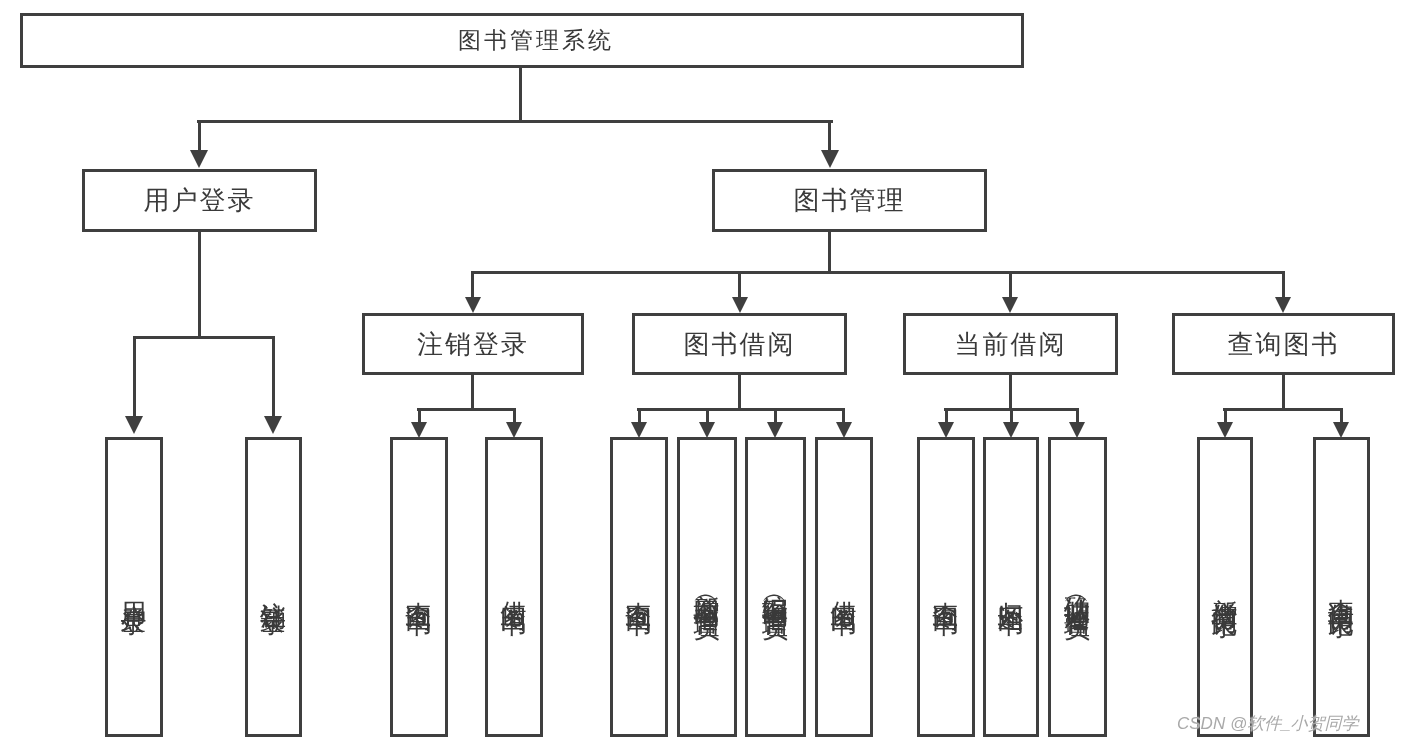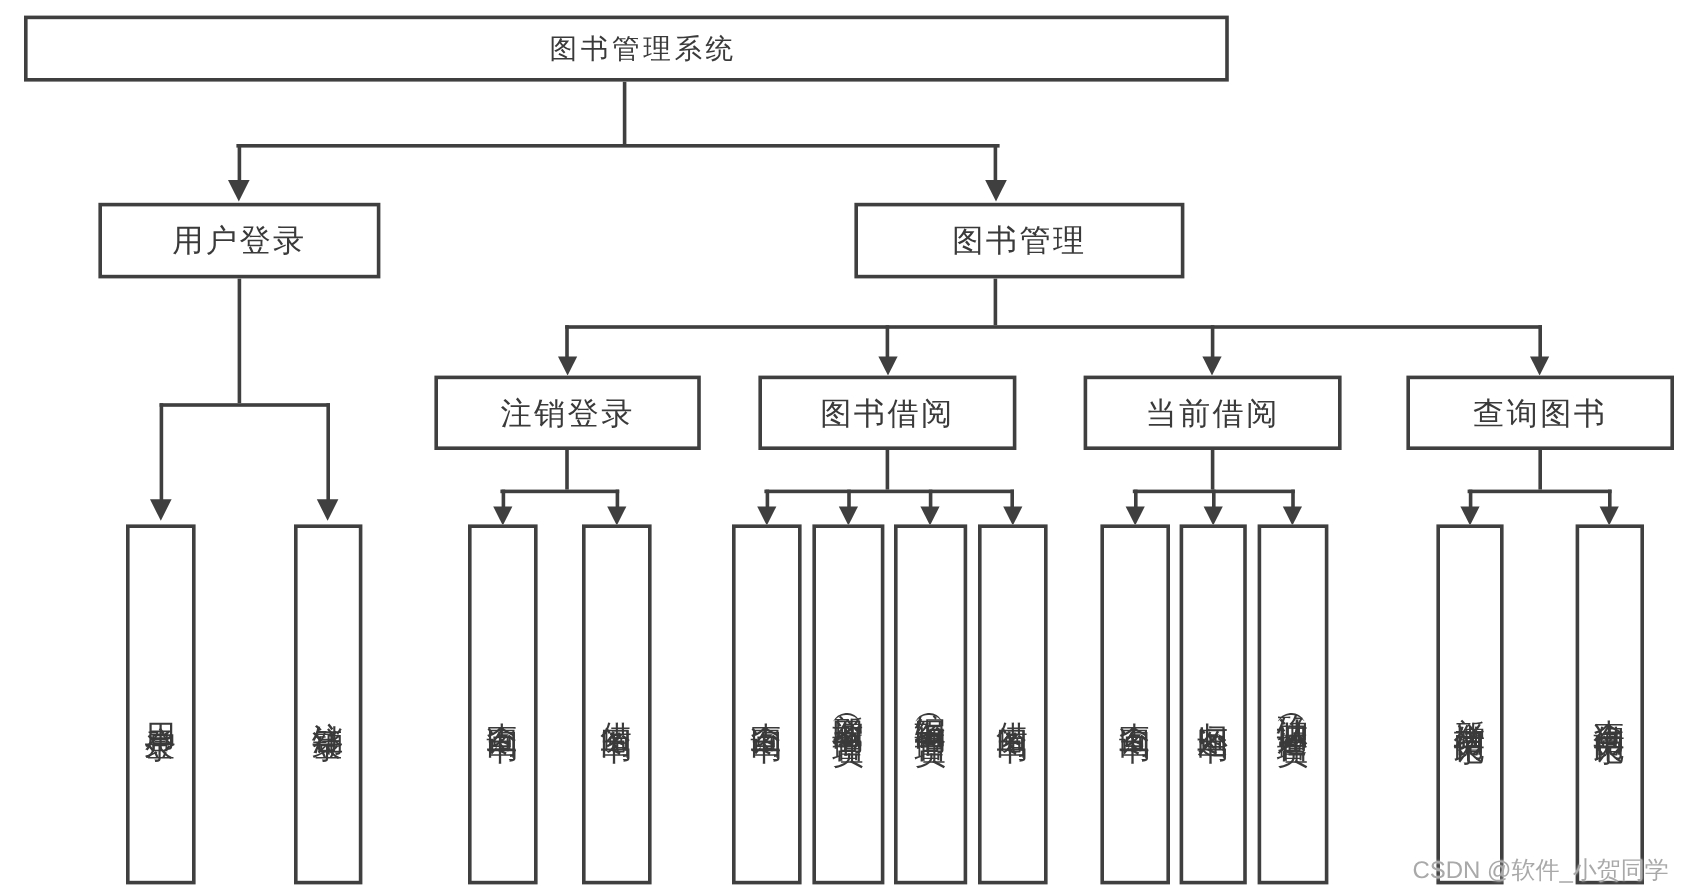--- a/index.html
+++ b/index.html
@@ -58,25 +58,26 @@
   }
   .ah-lg {
     border-left-width: 9px;
     border-right-width: 9px;
     border-top-width: 18px;
   }
   .watermark {
     position: absolute;
     left: 1177px;
     top: 712px;
-    font-size: 20px;
+    font-size: 17px;
     color: var(--wm);
     z-index: 5;
     white-space: nowrap;
     text-shadow: 0 0 2px #ffffff;
+    font-style: italic;
   }
 </style>
 </head>
 <body>
 
 <div class="stage">
 
   <div class="box h root-box" style="left:20px;top:13px;width:1004px;height:55px">
     <span>图书管理系统</span>
   </div>

